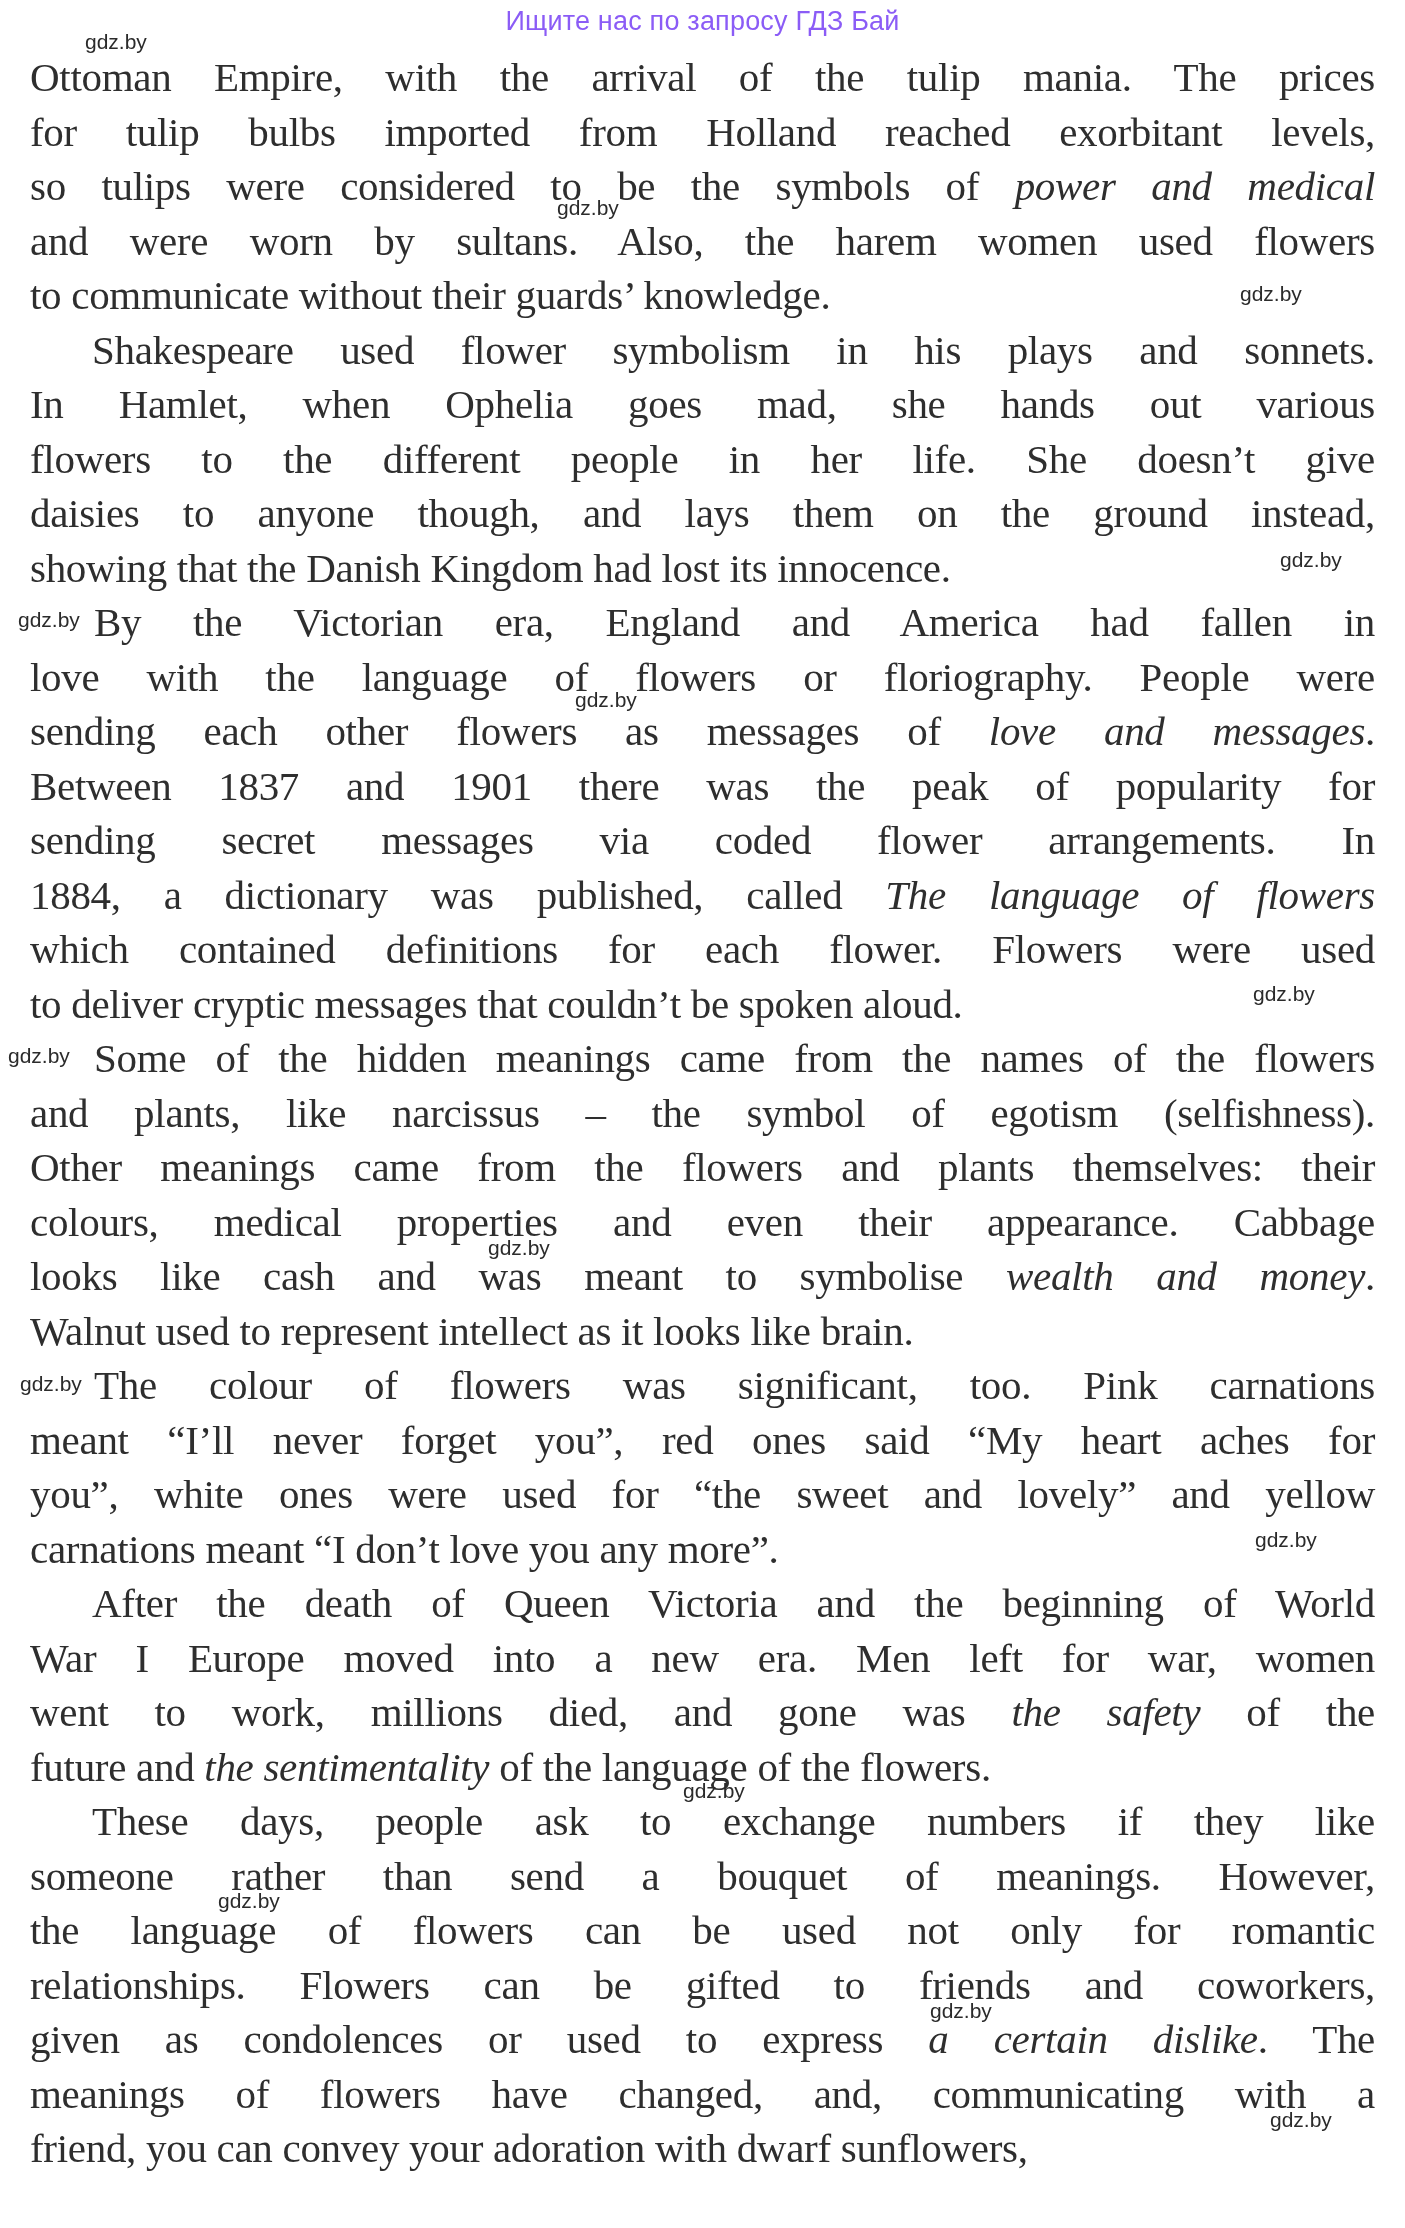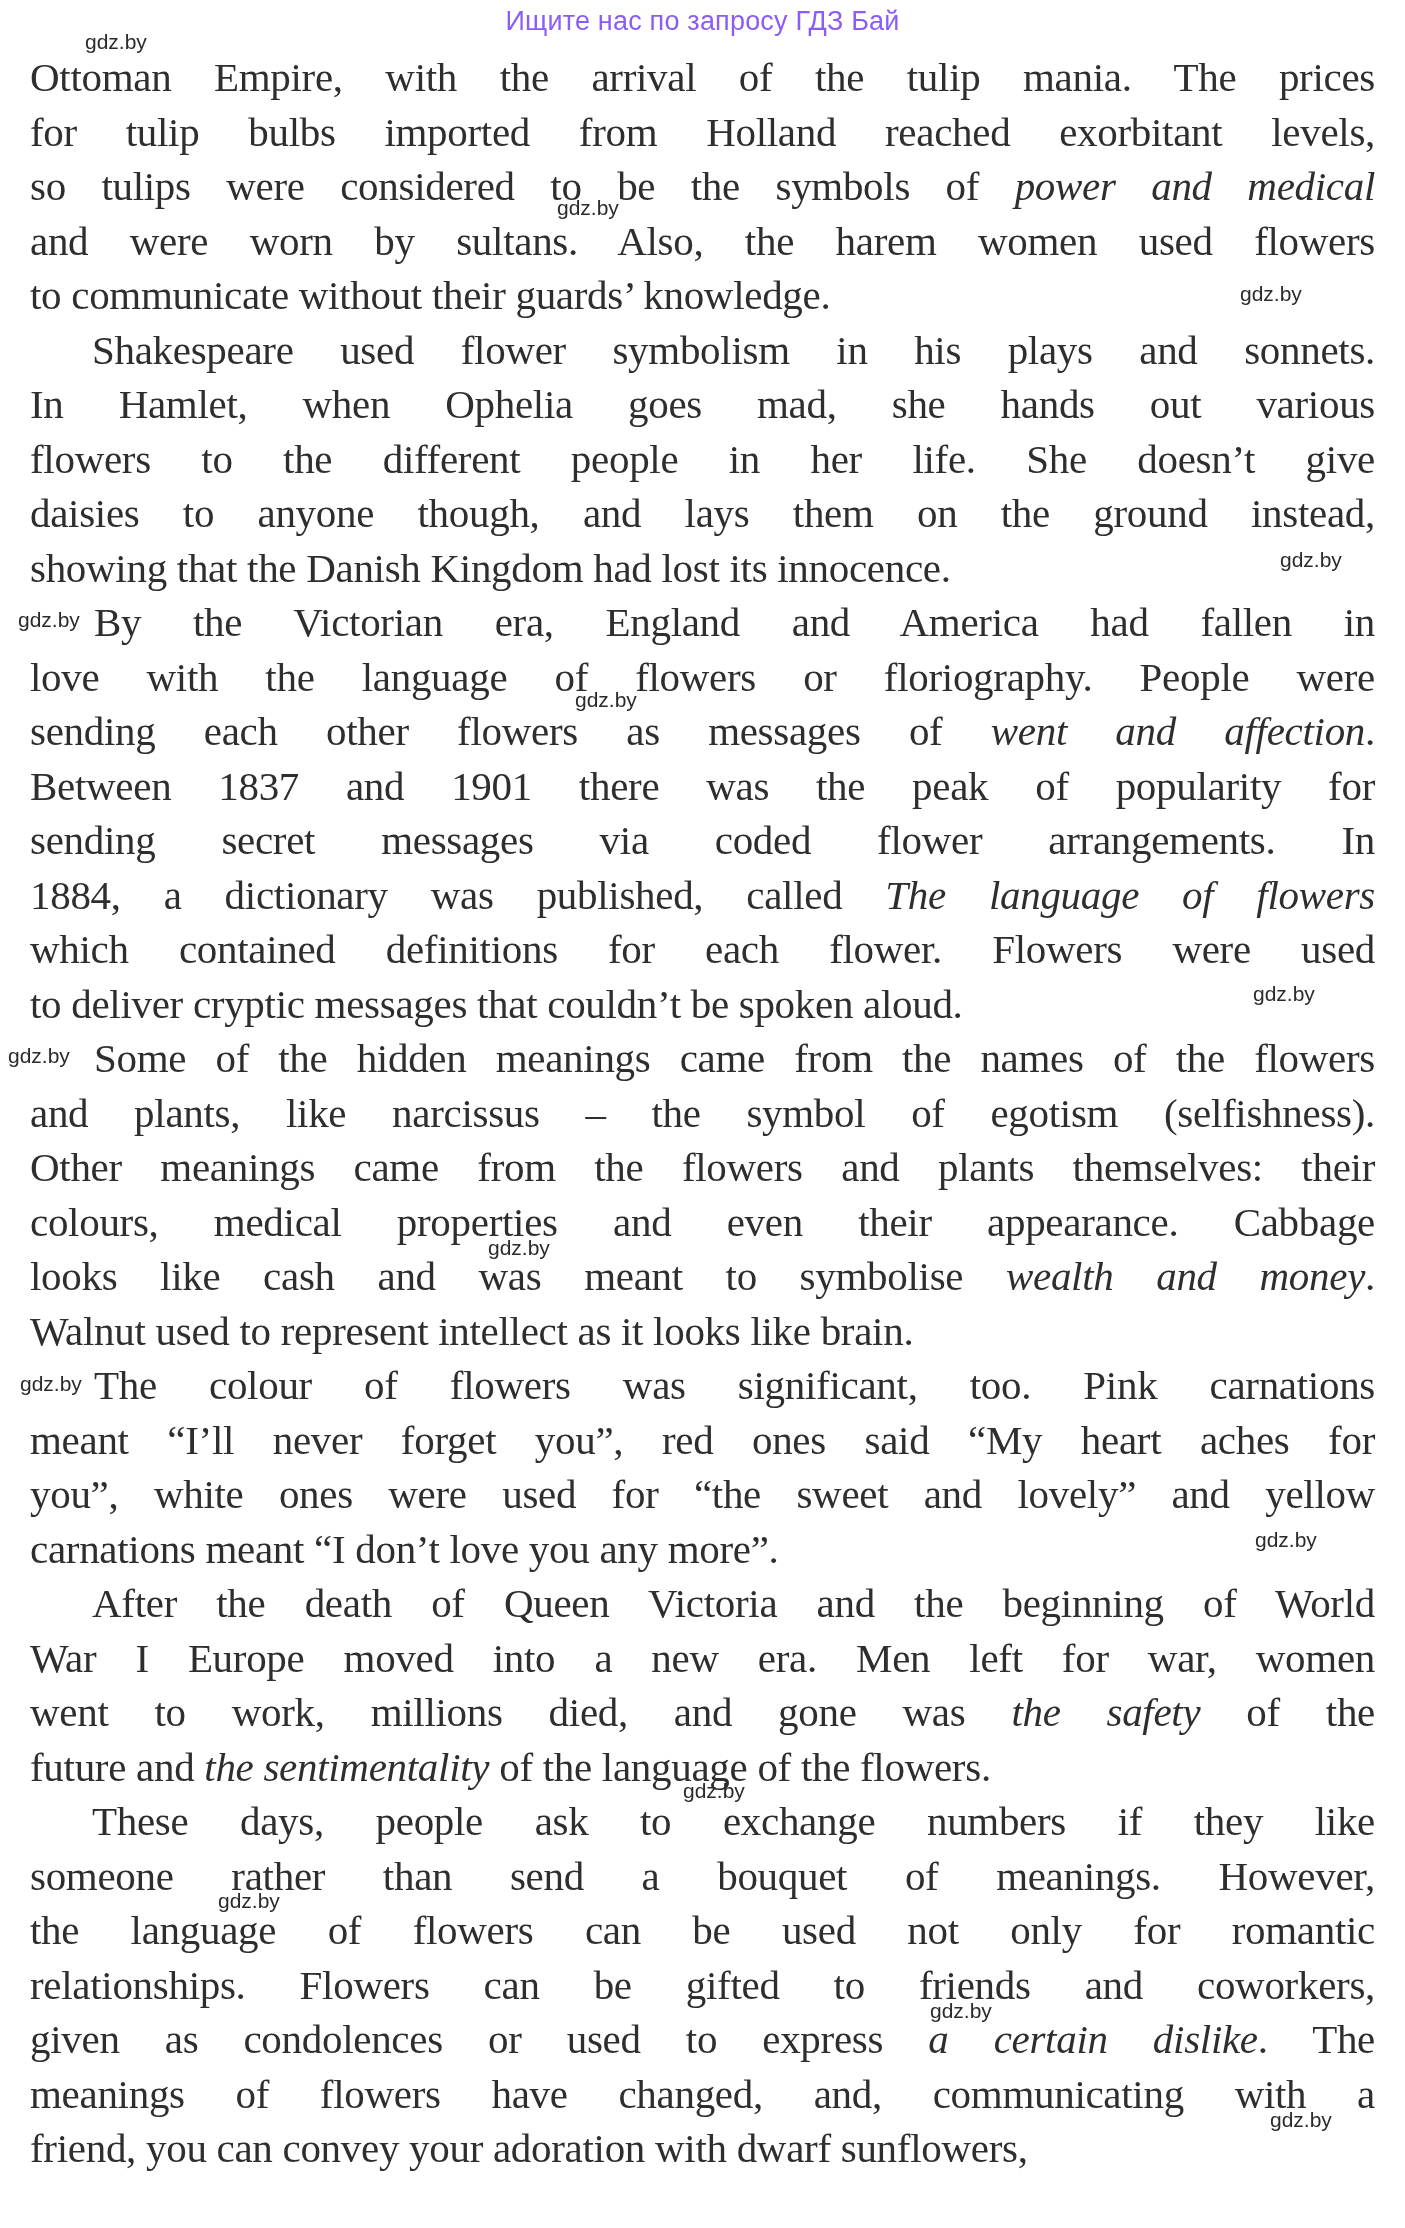--- a/index.html
+++ b/index.html
@@ -57,21 +57,21 @@
     <div class="ln"><span>so tulips were considered to be the symbols of </span><span class="em">power and medical</span></div>
     <div class="ln"><span>and were worn by sultans. Also, the harem women used flowers</span></div>
     <div class="ln last"><span>to communicate without their guards’ knowledge.</span></div>
     <div class="ln ind"><span>Shakespeare used flower symbolism in his plays and sonnets.</span></div>
     <div class="ln"><span>In Hamlet, when Ophelia goes mad, she hands out various</span></div>
     <div class="ln"><span>flowers to the different people in her life. She doesn’t give</span></div>
     <div class="ln"><span>daisies to anyone though, and lays them on the ground instead,</span></div>
     <div class="ln last"><span>showing that the Danish Kingdom had lost its innocence.</span></div>
     <div class="ln ind-wm"><span>By the Victorian era, England and America had fallen in</span></div>
     <div class="ln"><span>love with the language of flowers or floriography. People were</span></div>
-    <div class="ln"><span>sending each other flowers as messages of </span><span class="em">went and affection</span><span>.</span></div>
+    <div class="ln"><span>sending each other flowers as messages of </span><span class="em">love and messages</span><span>.</span></div>
     <div class="ln"><span>Between 1837 and 1901 there was the peak of popularity for</span></div>
     <div class="ln"><span>sending secret messages via coded flower arrangements. In</span></div>
     <div class="ln"><span>1884, a dictionary was published, called </span><span class="em">The language of flowers</span></div>
     <div class="ln"><span>which contained definitions for each flower. Flowers were used</span></div>
     <div class="ln last"><span>to deliver cryptic messages that couldn’t be spoken aloud.</span></div>
     <div class="ln ind-wm"><span>Some of the hidden meanings came from the names of the flowers</span></div>
     <div class="ln"><span>and plants, like narcissus – the symbol of egotism (selfishness).</span></div>
     <div class="ln"><span>Other meanings came from the flowers and plants themselves: their</span></div>
     <div class="ln"><span>colours, medical properties and even their appearance. Cabbage</span></div>
     <div class="ln"><span>looks like cash and was meant to symbolise </span><span class="em">wealth and money</span><span>.</span></div>

